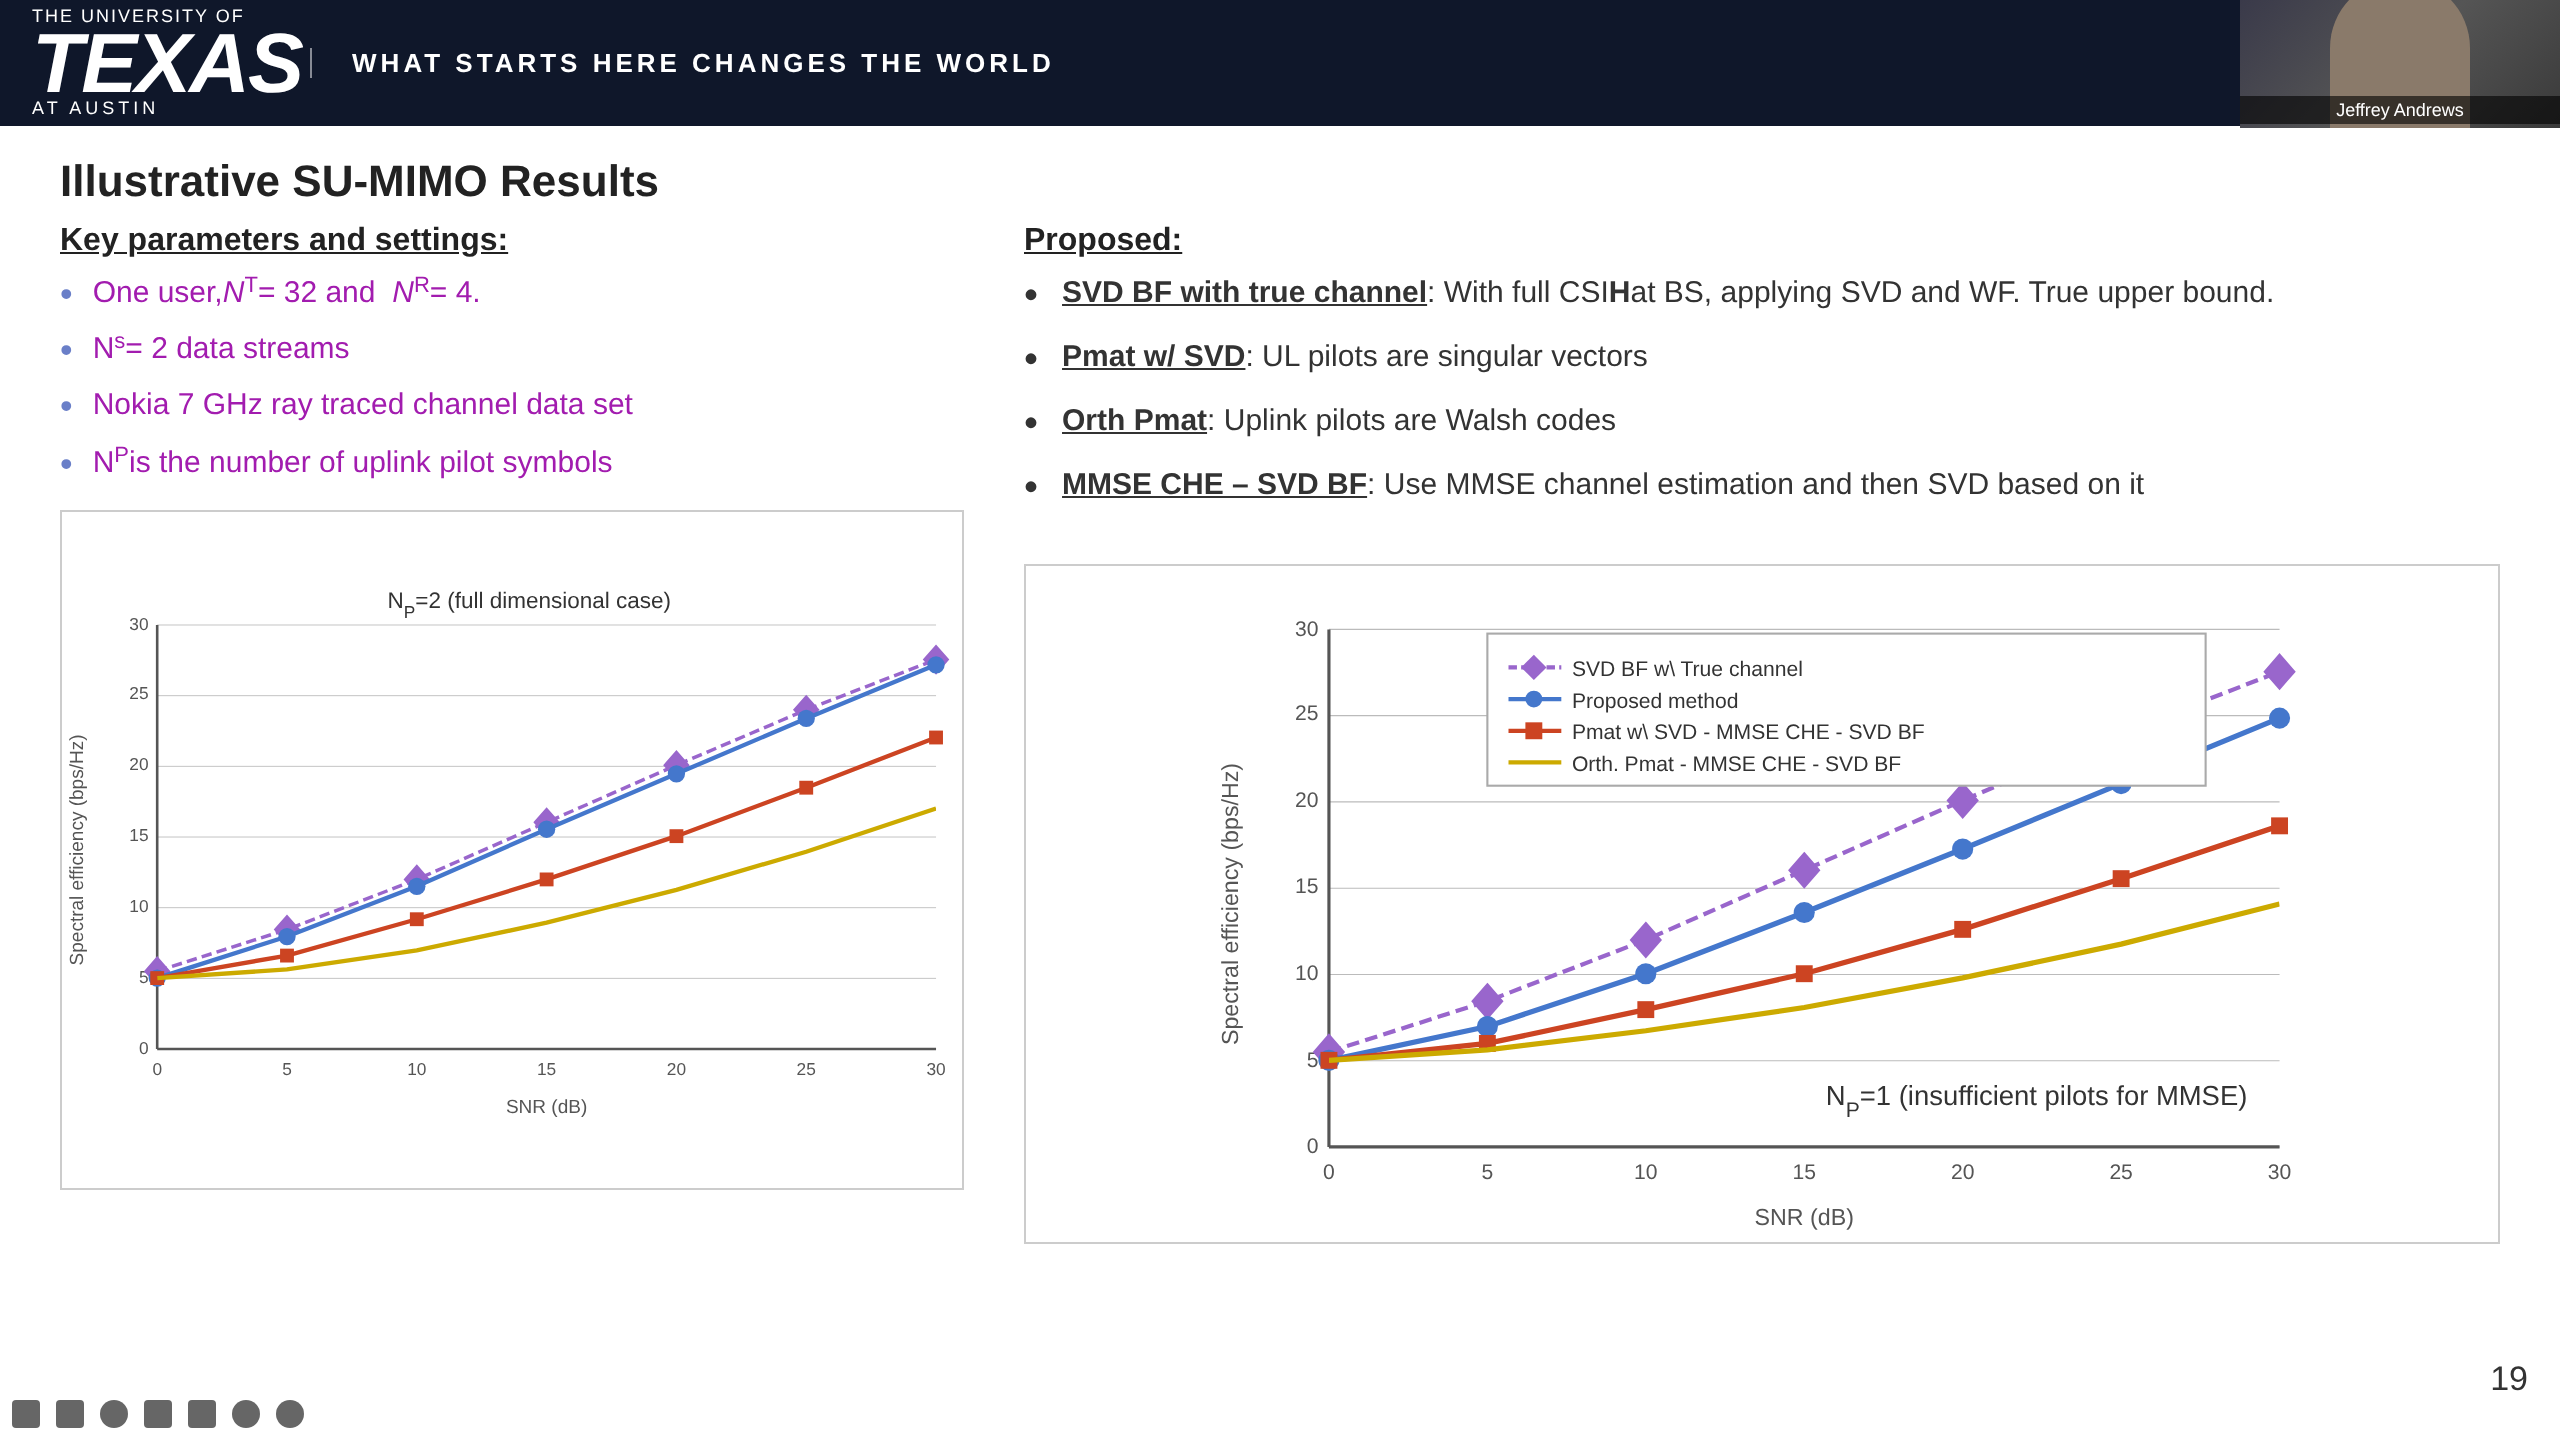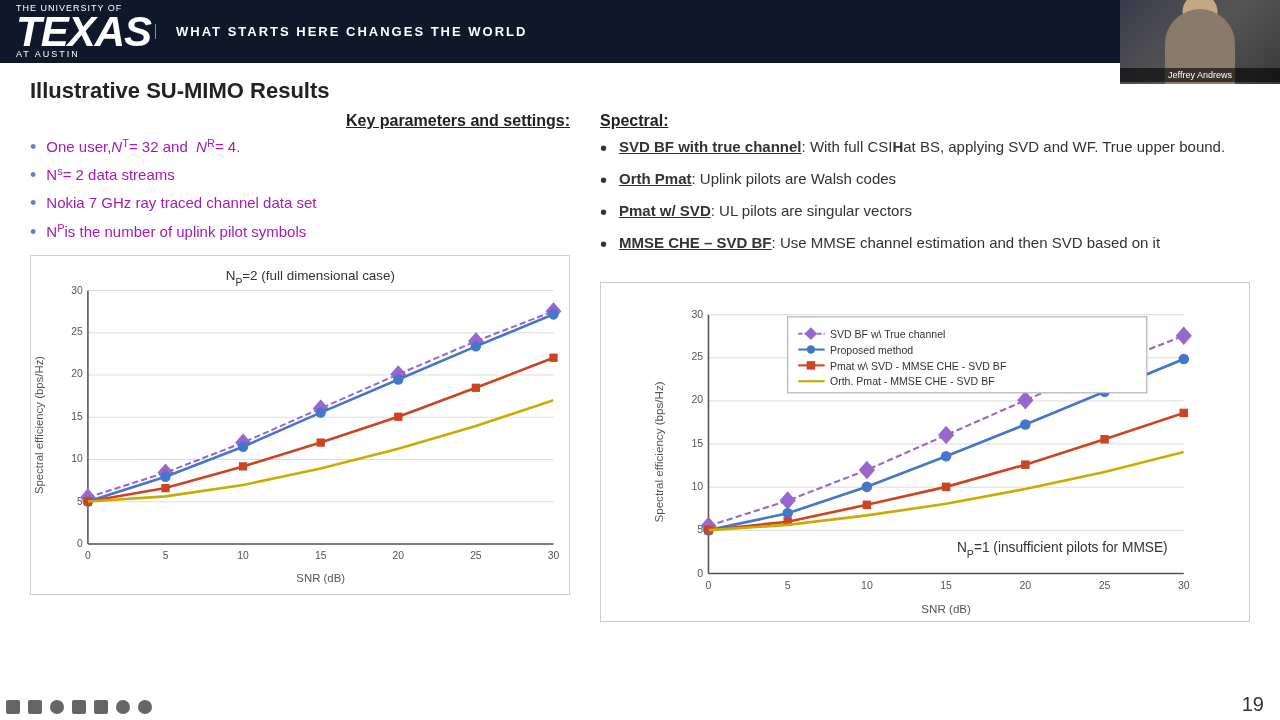--- a/index.html
+++ b/index.html
@@ -47,21 +47,21 @@
       padding-left: 20px;
       border-left: 1px solid rgba(255,255,255,0.5);
     }
 
     
     .video-thumb {
       position: absolute;
       right: 0;
       top: 0;
       width: 160px;
-      height: 84px;
+      height: 64px;
       background: #222;
       overflow: hidden;
     }
     .video-thumb .person-bg {
       width: 100%;
       height: 100%;
       background: linear-gradient(135deg, #3a3a4a 0%, #555 50%, #3a3a3a 100%);
       position: relative;
     }
     .video-thumb .person-silhouette {
@@ -111,23 +111,22 @@
       margin-bottom: 8px;
     }
 
     .two-col {
       display: flex;
       gap: 30px;
       flex: 1;
     }
 
     .left-col {
-      width: 540px;
+      width: 452px;
       flex-shrink: 0;
-      text-align: right;
     }
     .right-col {
       flex: 1;
     }
 
     .section-heading {
       font-size: 16px;
       font-weight: 700;
       text-decoration: underline;
       color: #222;
@@ -190,23 +189,23 @@
     }
 
     svg.chart {
       width: 100%;
       height: 100%;
     }
 
     
     .page-number {
       position: absolute;
-      bottom: 4px;
+      bottom: 20px;
       right: 16px;
-      font-size: 20px;
+      font-size: 17px;
       color: #333;
     }
 
     
     .toolbar {
       position: absolute;
       bottom: 6px;
       left: 6px;
       display: flex;
       gap: 8px;
@@ -352,31 +351,31 @@
           <text x="170" y="607" font-size="10" fill="#333">Pmat w\ SVD - MMSE CHE - SVD BF</text>
 
           <line x1="140" y1="618" x2="165" y2="618" stroke="#ccaa00" stroke-width="2"></line>
           <text x="170" y="622" font-size="10" fill="#333">Orth. Pmat - MMSE CHE - SVD BF</text>
         </svg>
       </div>
     </div>
 
     <div class="right-col">
       <div class="section-heading">
-        <span>Spectral:</span>
+        <span>Proposed:</span>
       </div>
       <ul class="right-bullet-list">
         <li>
           <span class="underline-bold">SVD BF with true channel</span>: With full CSI <span class="bold">H</span> at BS, applying SVD and WF.  True upper bound.
         </li>
         <li>
+          <span class="underline-bold">Pmat w/ SVD</span>:  UL pilots are singular vectors
+        </li>
+        <li>
           <span class="underline-bold">Orth Pmat</span>: Uplink pilots are Walsh codes
-        </li>
-        <li>
-          <span class="underline-bold">Pmat w/ SVD</span>:  UL pilots are singular vectors
         </li>
         <li>
           <span class="underline-bold">MMSE CHE – SVD BF</span>: Use MMSE channel estimation and then SVD based on it
         </li>
       </ul>
 
       <div class="chart-container">
         <svg class="chart" viewBox="0 0 520 320">
           <defs>
             <clipPath id="plotClip2">

